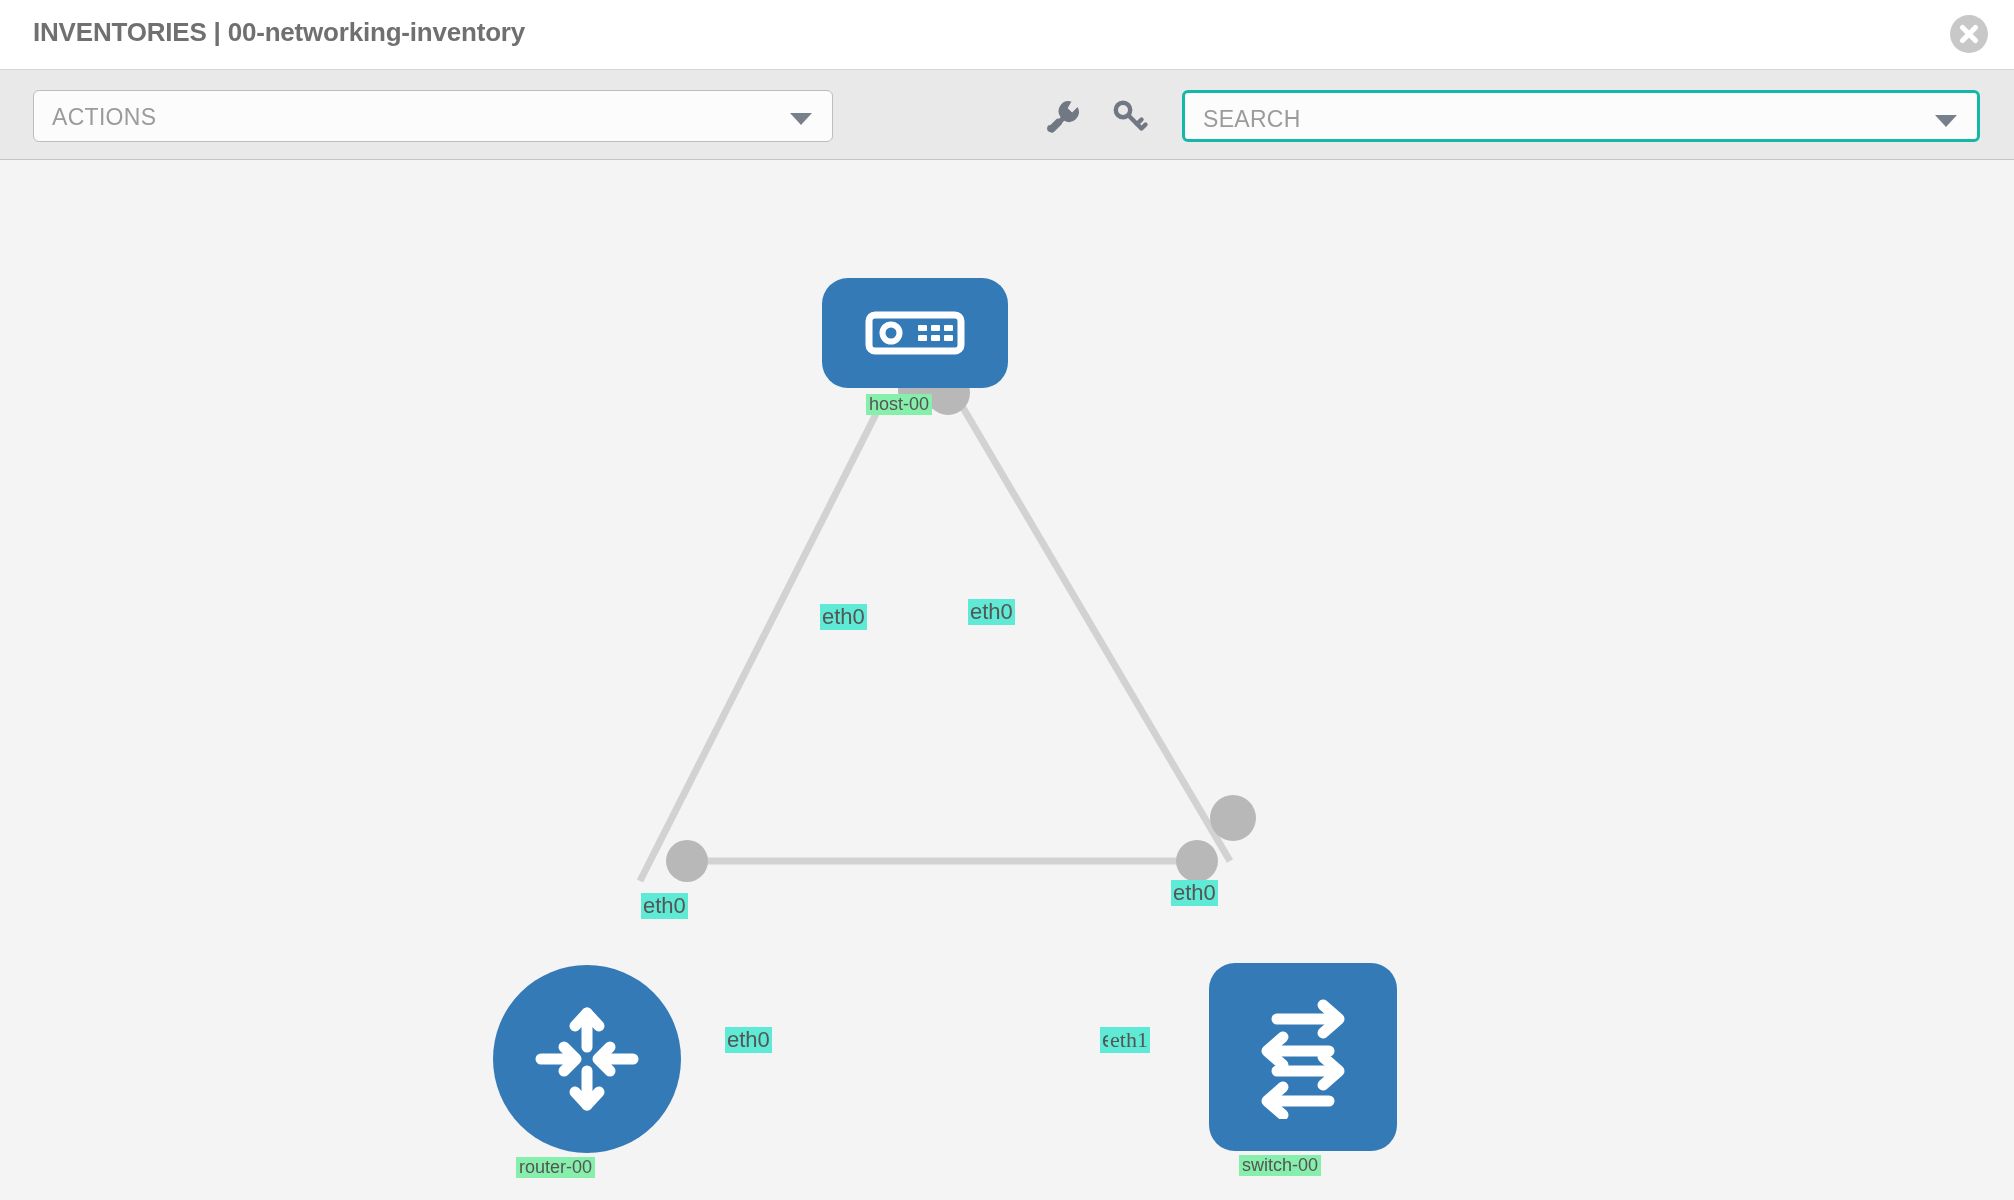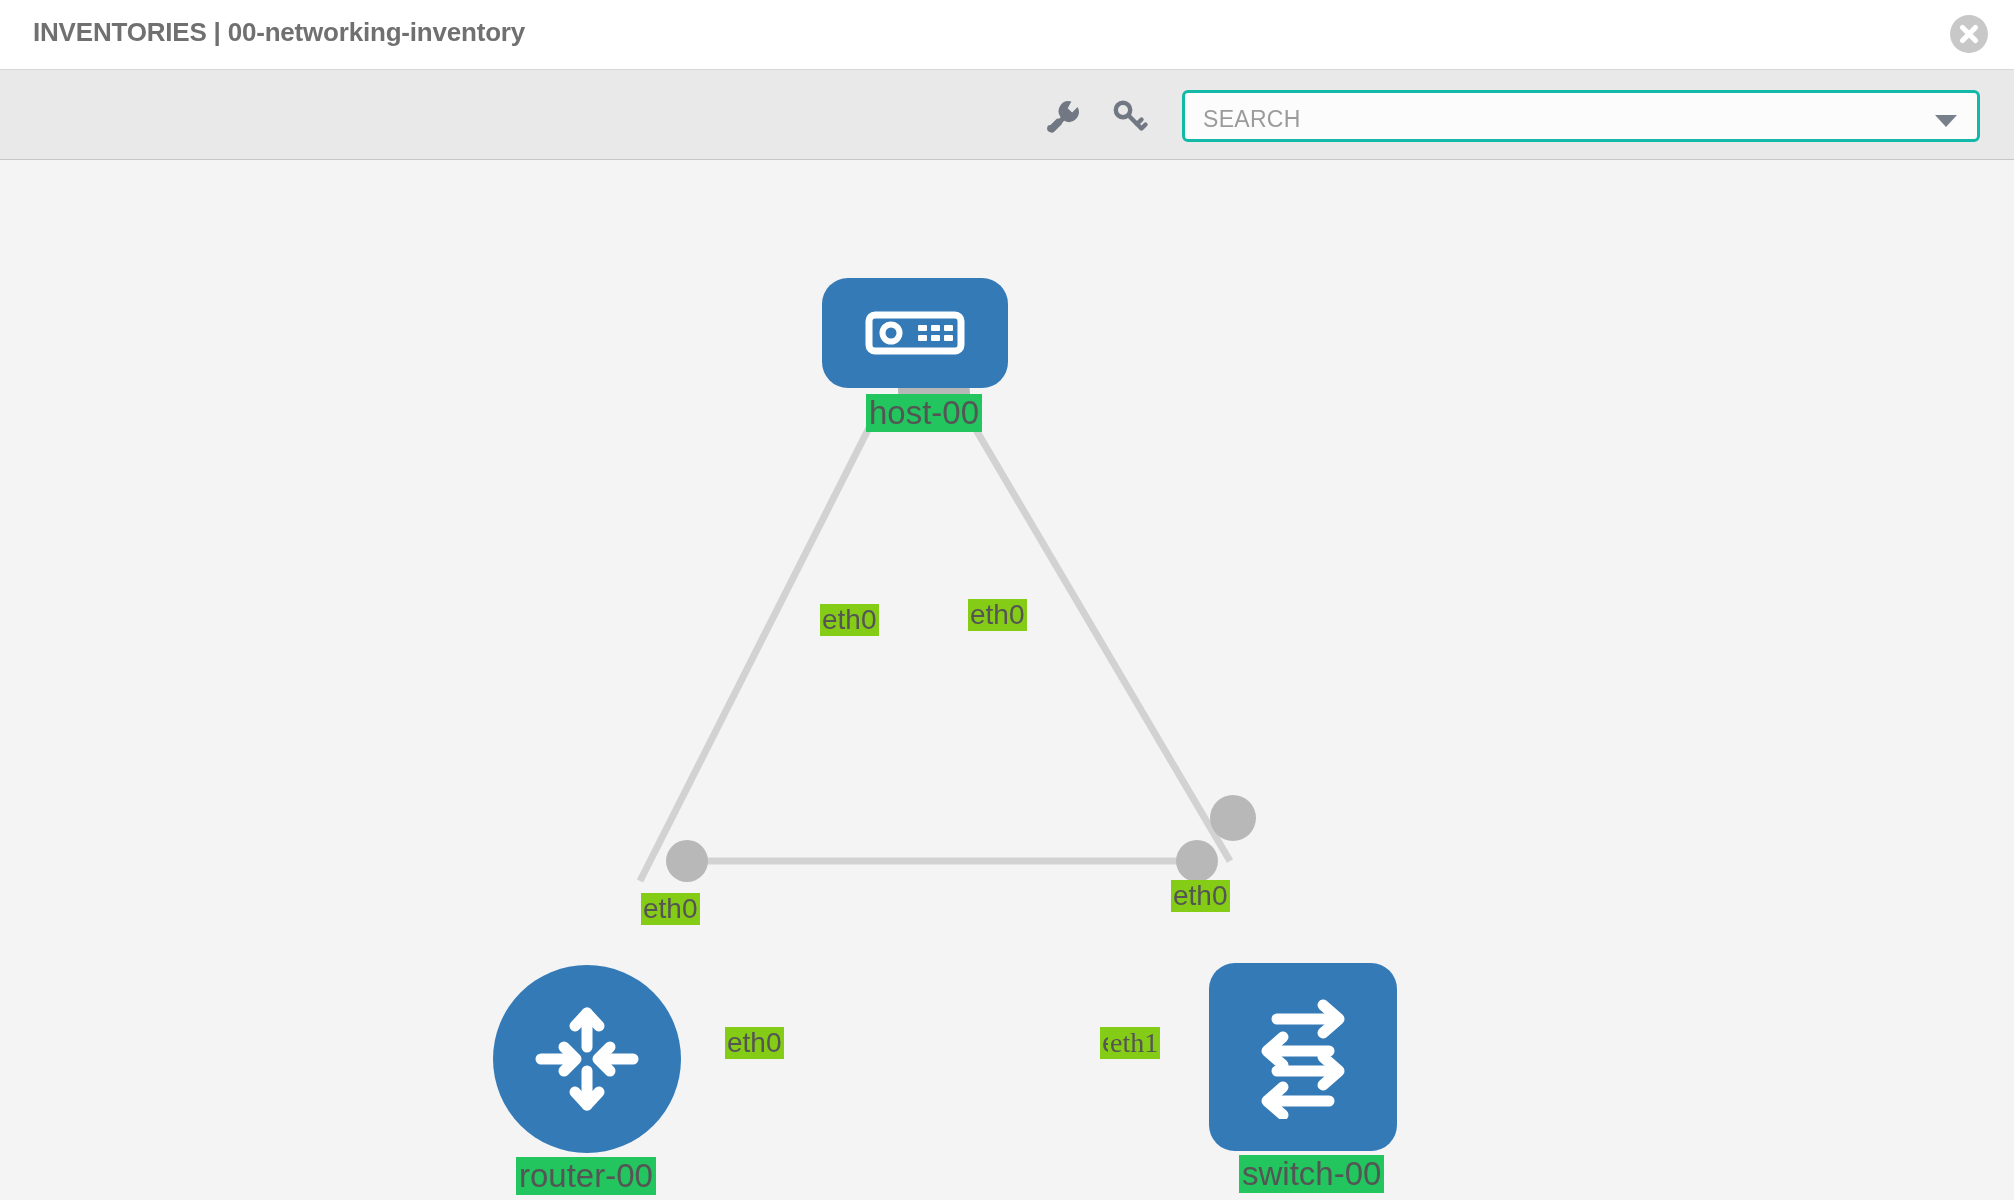--- a/index.html
+++ b/index.html
@@ -88,31 +88,31 @@
   .node { position: absolute; cursor: pointer; }
   .node-shape {
     position: absolute; left: 0; top: 0;
     background: #337ab7;
     display: flex; align-items: center; justify-content: center;
   }
   .node-shape.rounded { border-radius: 26px; }
   .node-shape.circle  { border-radius: 50%; }
   .node-label {
     position: absolute;
-    font-size: 33px; color: #555555;
-    background: #22c55e;
+    font-size: 18px; color: #555555;
+    background: #86efac;
     white-space: nowrap;
     padding: 0 3px;
   }
 
   
   .edge-label {
     position: absolute;
-    font-size: 28px; color: #555555;
-    background: #84cc16;
+    font-size: 22px; color: #555555;
+    background: #5eead4;
     padding: 0 2px;
     white-space: nowrap;
   }
 
   
   .zoom-panel {
     position: absolute; right: 0; bottom: 0;
     width: 390px; height: 128px;
     background: #ffffff;
     border: 1px solid #cfcfcf;
@@ -151,20 +151,24 @@
     <div class="header-title">INVENTORIES | 00-networking-inventory</div>
     <div class="close-btn">
       <svg width="38" height="38" viewBox="0 0 38 38">
         <path d="M12.5 12.5 L25.5 25.5 M25.5 12.5 L12.5 25.5" stroke="#ffffff" stroke-width="5.2" stroke-linecap="round"></path>
       </svg>
     </div>
   </div>
 
   <div class="toolbar">
 
+    <div class="actions-select">
+      <span class="actions-label">ACTIONS</span>
+      <span class="caret"></span>
+    </div>
 
     <div class="tool-icon wrench">
       <svg width="44" height="44" viewBox="0 0 44 44">
         <path d="M30.5 7.5 a9.5 9.5 0 1 0 5.5 13.5 l-6.2 -6.2 3.6 -3.6 6.2 6.2 a9.5 9.5 0 0 0 -9.1 -9.9 z" fill="none"></path>
         <g fill="#717883">
           <path d="M33.4 8.6 a10 10 0 0 0 -10.8 15.6 l-2.6 2.6 3.6 3.6 2.6 -2.6 a10 10 0 0 0 13.4 -13.7 l-5.5 5.5 -4.4 -4.4 z" transform="translate(-2,-1)"></path>
           <rect x="7" y="28" width="16" height="7.4" rx="3.2" transform="rotate(-45 15 31.7)"></rect>
           <circle cx="10.5" cy="34.5" r="3.4"></circle>
         </g>
       </svg>

